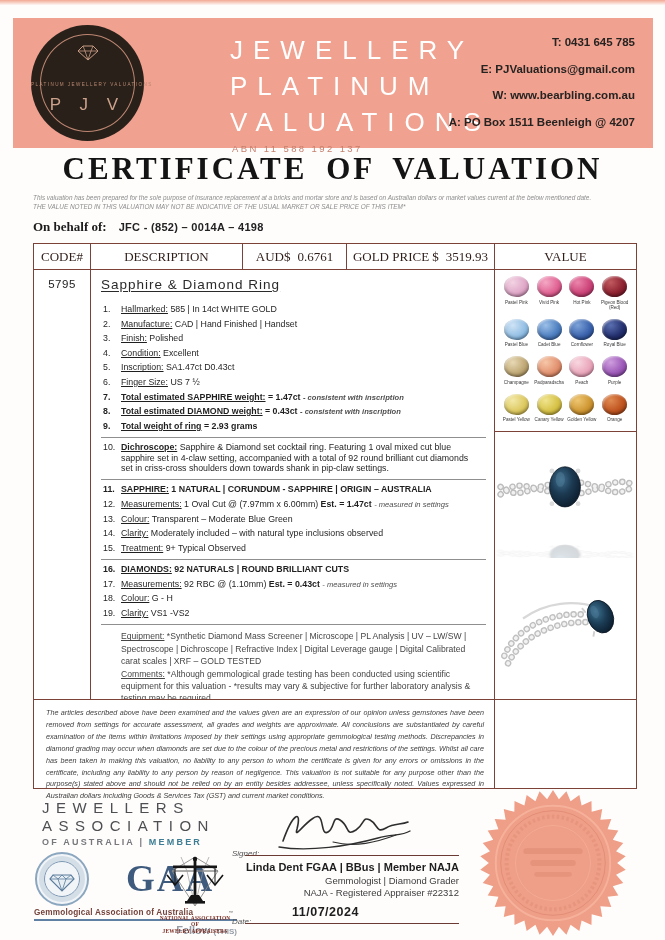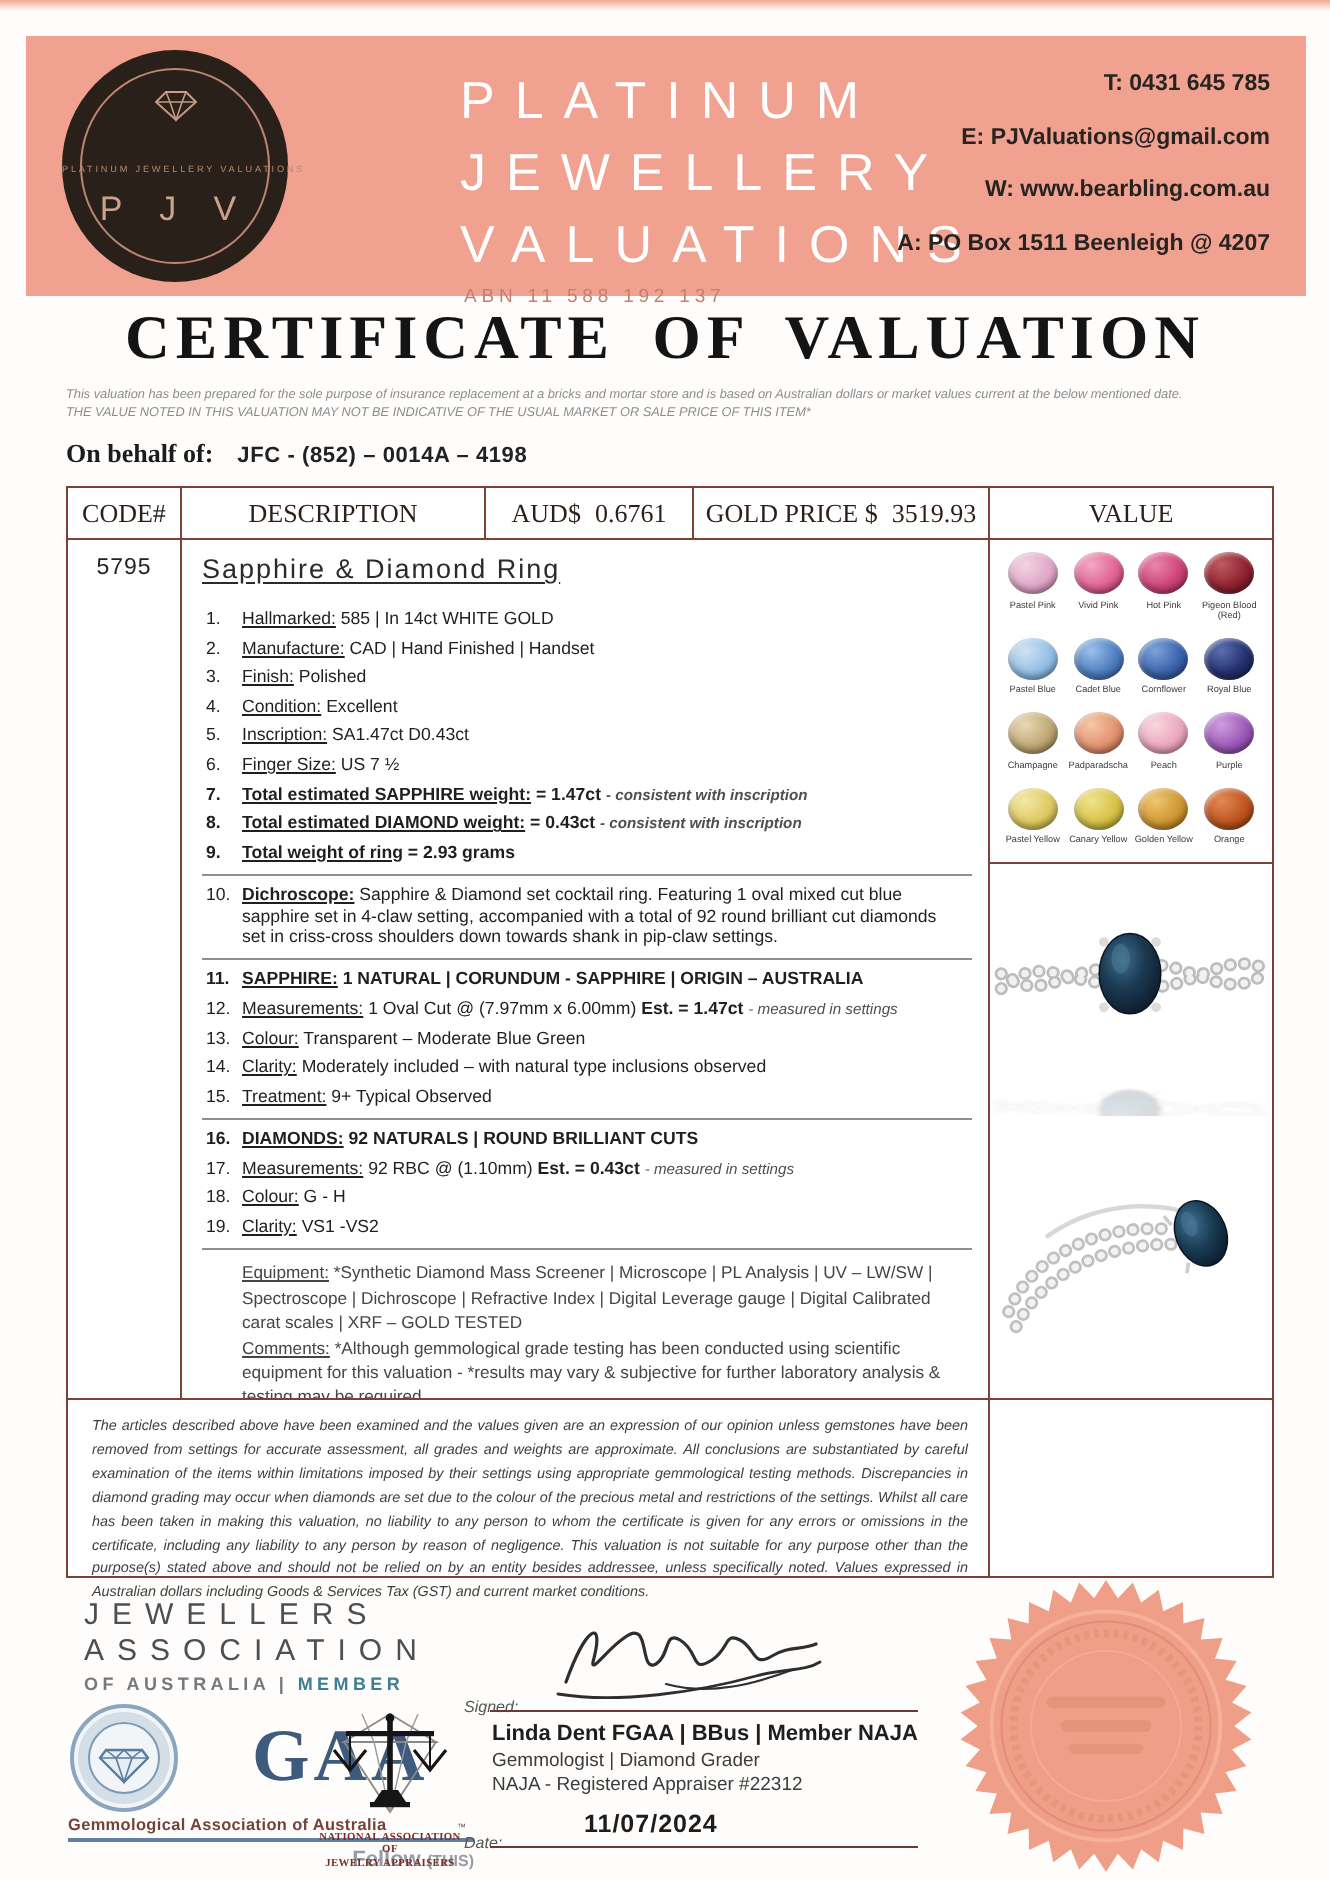--- a/index.html
+++ b/index.html
@@ -85,21 +85,21 @@
   .gaa-fellow { text-align:right; width:203px; font-size:11px; font-weight:700; color:#959ca6; margin-top:3px; }
   .gaa-fellow .sfx { font-size:8px; }
   .naja { position:absolute; left:155px; top:854px; width:80px; text-align:center; }
   .naja-text { font-family:"Liberation Serif", serif; font-size:5.4px; font-weight:700; color:#7d2d22; line-height:6.4px; letter-spacing:.2px; }
   .tm { font-size:4.5px; color:#555; text-align:right; margin-top:-4px; margin-right:2px; }
 
   .signblock { position:absolute; left:232px; top:795px; width:230px; }
   .sig-svg { position:absolute; left:18px; top:0px; }
   .sig-line { position:absolute; left:13px; top:60px; width:214px; border-bottom:1.6px solid #6b3a32; }
   .sig-label { position:absolute; left:0px; top:54px; font-size:8px; font-style:italic; color:#555; }
-  .signee { position:absolute; left:14px; top:66px; color:#1e1e1e; }
+  .signee { position:absolute; left:14px; top:66px; color:#1e1e1e;text-align:right; }
   .signee .nm { font-size:11px; font-weight:700; white-space:nowrap; }
   .signee .rl, .signee .rg { font-size:9.5px; color:#3c3c3c; margin-top:1.5px; }
   .date-label { position:absolute; left:0px; top:122px; font-size:8px; font-style:italic; color:#555; }
   .date-line { position:absolute; left:13px; top:128px; width:214px; border-bottom:1.6px solid #6b3a32; }
   .date-value { position:absolute; left:60px; top:110px; font-size:12.5px; font-weight:700; color:#1d1d1d; letter-spacing:.5px; }
 
   .seal { position:absolute; left:479px; top:789px; }
 </style>
 </head>
 <body>
@@ -115,22 +115,22 @@
           <polygon points="6,1 16,1 21,6 11,15 1,6" fill="none" stroke="#c79a84" stroke-width="1"></polygon>
           <polyline points="1,6 21,6" stroke="#c79a84" stroke-width="0.8" fill="none"></polyline>
           <polyline points="6,1 8,6 11,15 14,6 16,1" stroke="#c79a84" stroke-width="0.8" fill="none"></polyline>
         </svg>
       </div>
       <div class="arc-text">PLATINUM JEWELLERY VALUATIONS</div>
       <div class="initials">P J V</div>
     </div>
     <div class="brand">
 
-    <div class="bline">PLATINUM</div>
-        <div class="bline">JEWELLERY</div>
+    <div class="bline">JEWELLERY</div>
+        <div class="bline">PLATINUM</div>
         <div class="bline">VALUATIONS</div>
       </div>
     <div class="abn">ABN 11 588 192 137</div>
     <div class="contacts">
 
     <div class="cline">T: 0431 645 785</div>
         <div class="cline">E: PJValuations@gmail.com</div>
         <div class="cline">W: www.bearbling.com.au</div>
         <div class="cline">A: PO Box 1511 Beenleigh @ 4207</div>
       </div>

